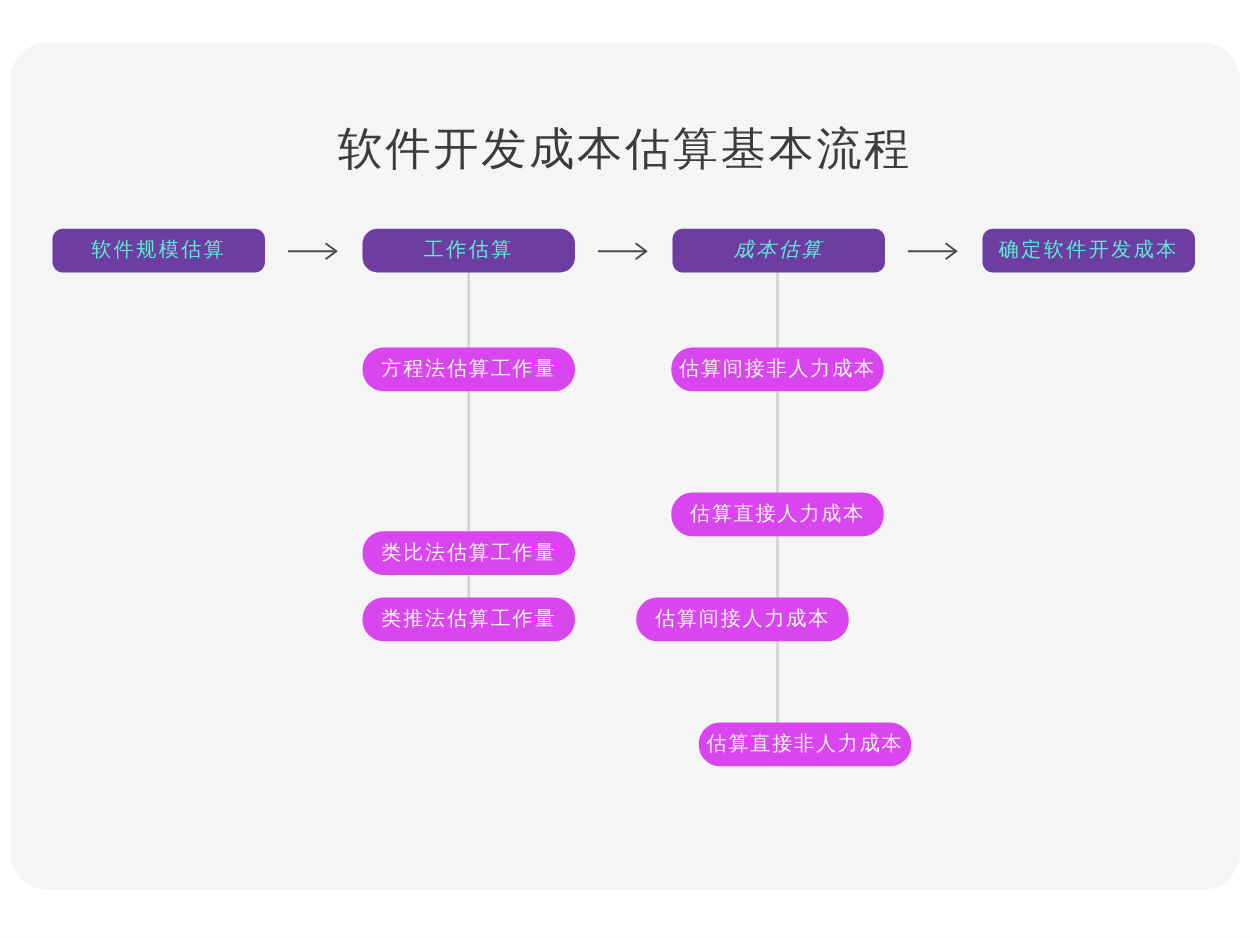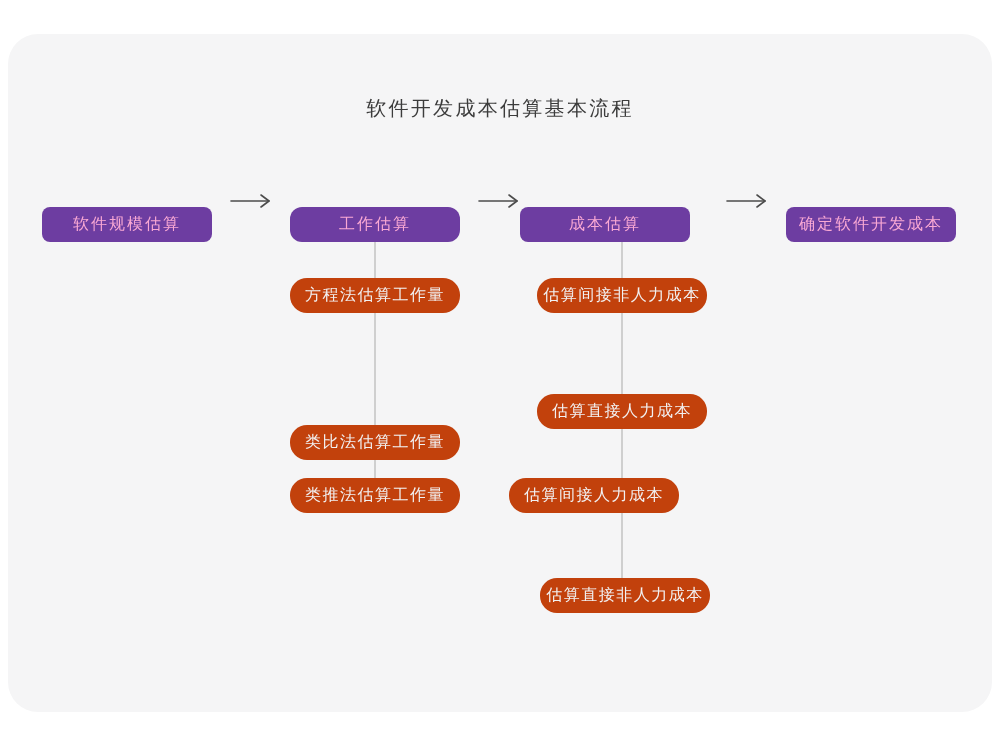--- a/index.html
+++ b/index.html
@@ -15,78 +15,77 @@
     left: 8px; top: 34px;
     width: 984px; height: 678px;
     background: #f5f5f6;
     border-radius: 30px;
   }
   .diagram-title {
     position: absolute;
     left: 0; right: 0;
     top: 95px;
     text-align: center;
-    font-size: 20px;
+    font-size: 36px;
     letter-spacing: 2.3px;
     color: #3c3c3c;
     font-weight: 500;
   }
   .node {
     position: absolute;
     width: 170px;
     height: 35px;
     border-radius: 8px;
     display: flex;
     align-items: center;
     justify-content: center;
     font-size: 16px;
     white-space: nowrap;
   }
   .node.purple {
     background: #6d3da1;
-    color: #f9a8d4;
+    color: #5eead4;
     letter-spacing: 2px;
-    margin-top: 24px;
   }
   .node.gray {
-    background: #c2410c;
+    background: #d946ef;
     color: #f2f1f2;
     letter-spacing: 1.5px;
     border-radius: 17px;
   }
   .connector {
     position: absolute;
     width: 2px;
     background: #cfcfcf;
   }
   .arrow {
     position: absolute;
     width: 44px;
     height: 16px;
   }
   
   .step-1 { left: 42px;  top: 183px; }
   .step-2 { left: 290px; top: 183px; border-radius: 12px; }
-  .step-3 { left: 520px; top: 183px; }
+  .step-3 { left: 538px; top: 183px; font-style: italic; }
   .step-4 { left: 786px; top: 183px; }
   .arrow-1 { left: 229px; top: 193px; }
   .arrow-2 { left: 477px; top: 193px; }
   .arrow-3 { left: 725px; top: 193px; }
   
   .connector-col2 { left: 374px; top: 218px; height: 262px; }
   .connector-col3 { left: 621px; top: 218px; height: 362px; }
   
   .sub-2-1 { left: 290px; top: 278px; }
   .sub-2-2 { left: 290px; top: 378px; margin-top: 47px; }
   .sub-2-3 { left: 290px; top: 478px; text-align: center; }
   
   .sub-3-1 { left: 537px; top: 278px; }
   .sub-3-2 { left: 537px; top: 394px; }
   .sub-3-3 { left: 509px; top: 478px; }
-  .sub-3-4 { left: 540px; top: 578px; }
+  .sub-3-4 { left: 559px; top: 578px; }
 </style>
 </head>
 <body>
 
 <div class="canvas">
 
   
 </div>
 
 <div class="diagram-title">软件开发成本估算基本流程</div>

